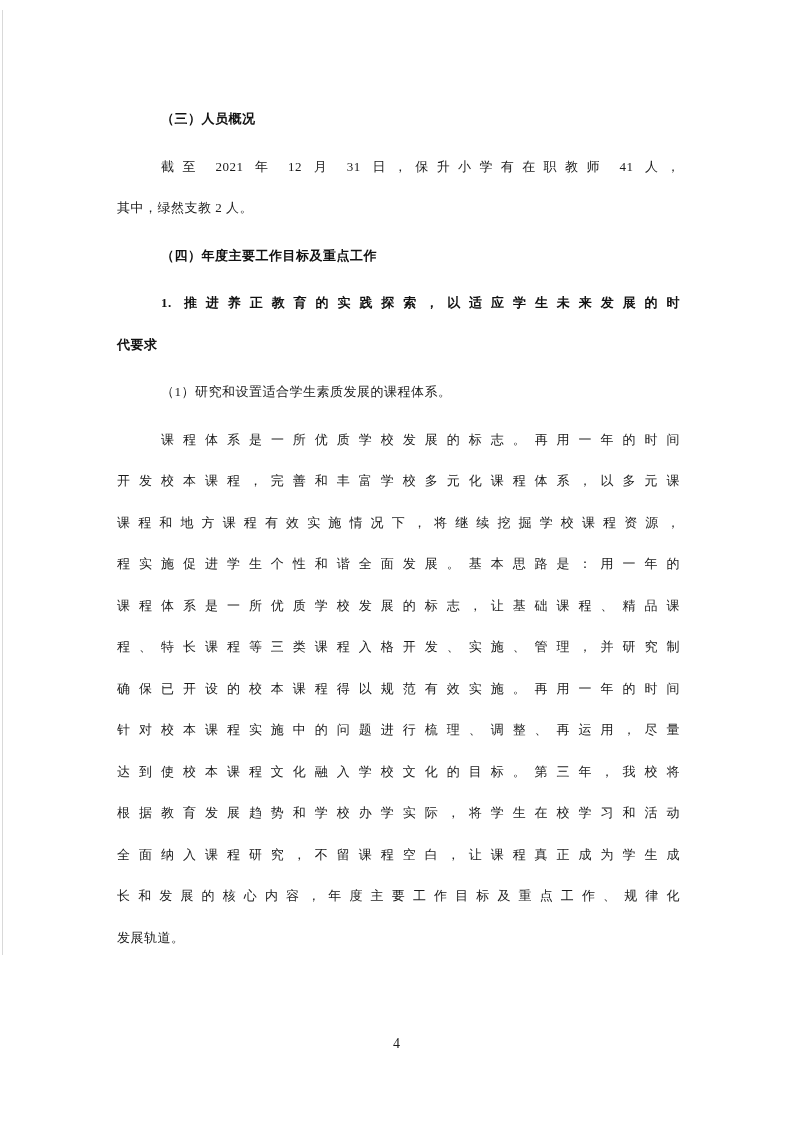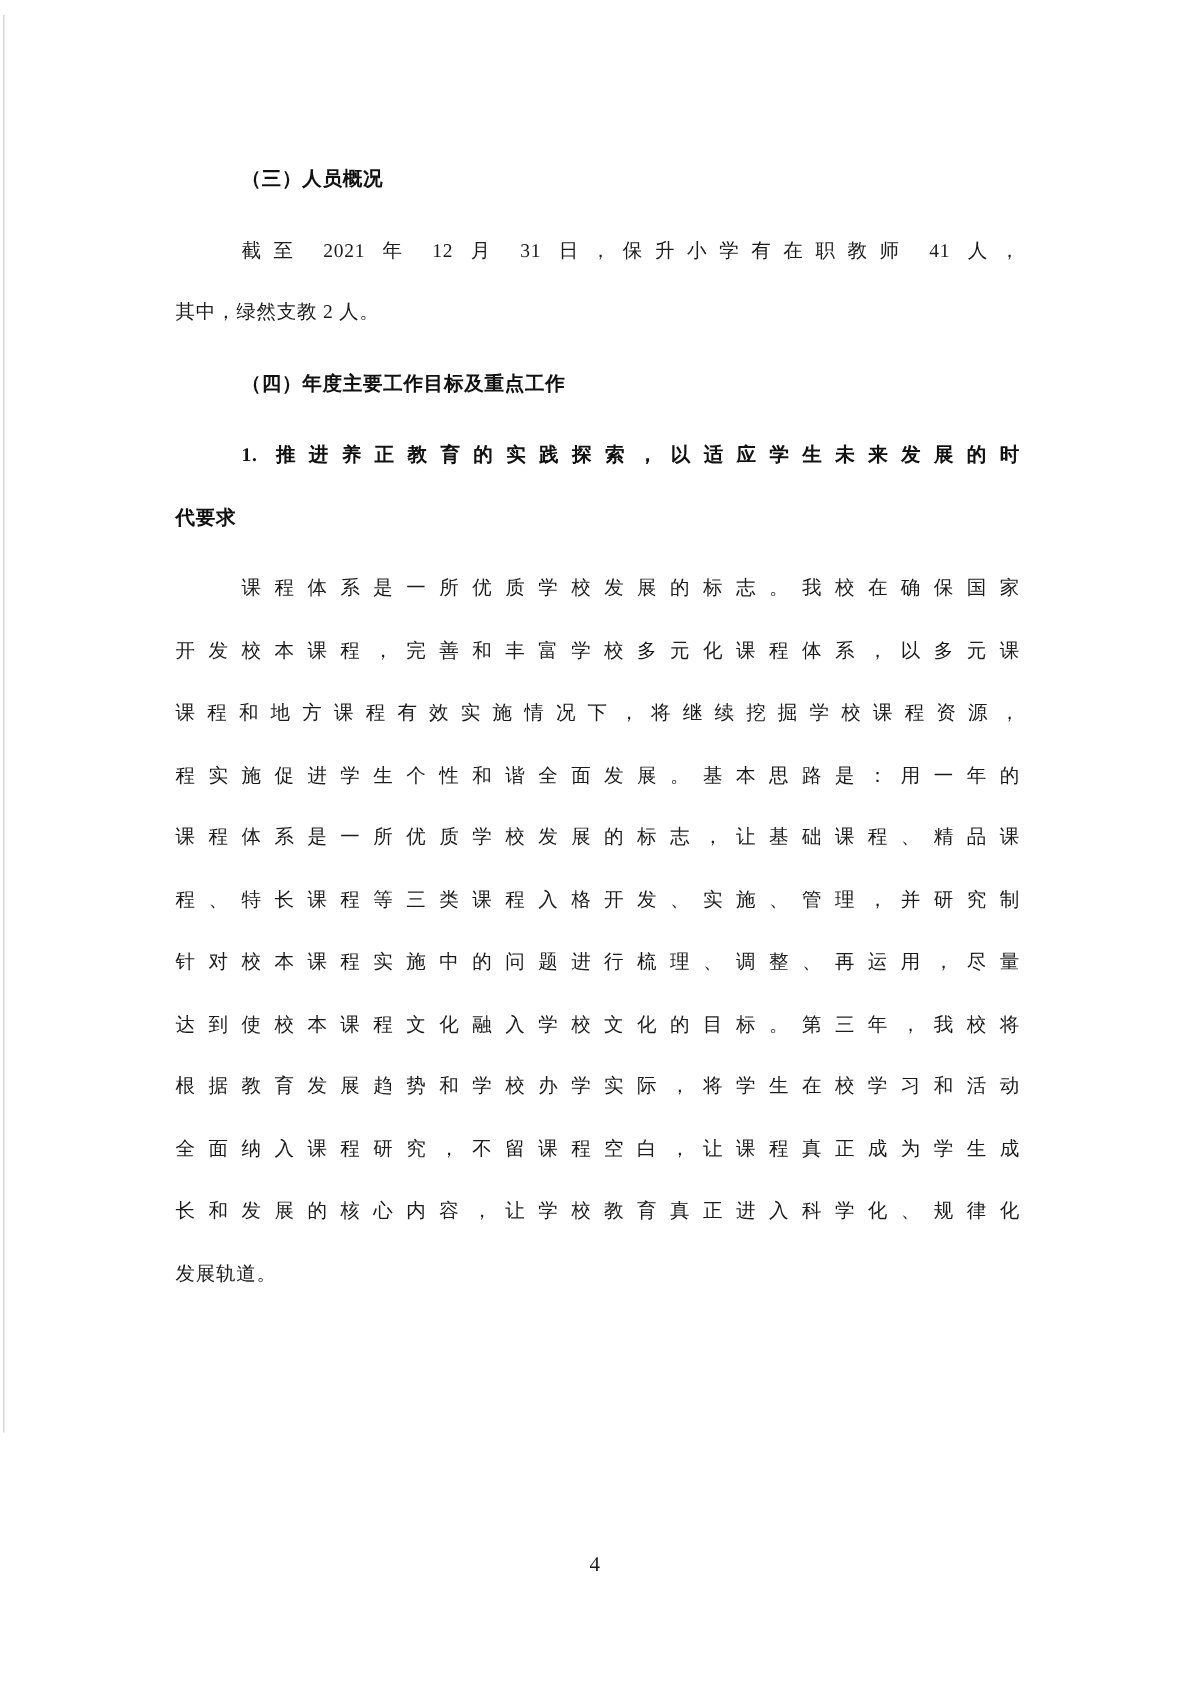--- a/index.html
+++ b/index.html
@@ -75,30 +75,34 @@
         <div class="line">其中，绿然支教 2 人。</div>
       </div>
       <div class="block heading">
         <div class="line indent">（四）年度主要工作目标及重点工作</div>
       </div>
       <div class="block heading">
         <div class="line indent fill">1. 推进养正教育的实践探索，以适应学生未来发展的时</div>
         <div class="line">代要求</div>
       </div>
       <div class="block body">
-        <div class="line indent fill">课程体系是一所优质学校发展的标志。我校在确保国家</div>
+        <div class="line indent">（1）研究和设置适合学生素质发展的课程体系。</div>
+      </div>
+      <div class="block body">
+        <div class="line indent fill">课程体系是一所优质学校发展的标志。再用一年的时间</div>
         <div class="line fill">开发校本课程，完善和丰富学校多元化课程体系，以多元课</div>
         <div class="line fill">课程和地方课程有效实施情况下，将继续挖掘学校课程资源，</div>
         <div class="line fill">程实施促进学生个性和谐全面发展。基本思路是：用一年的</div>
         <div class="line fill">课程体系是一所优质学校发展的标志，让基础课程、精品课</div>
         <div class="line fill">程、特长课程等三类课程入格开发、实施、管理，并研究制</div>
+        <div class="line fill">确保已开设的校本课程得以规范有效实施。再用一年的时间</div>
         <div class="line fill">针对校本课程实施中的问题进行梳理、调整、再运用，尽量</div>
         <div class="line fill">达到使校本课程文化融入学校文化的目标。第三年，我校将</div>
         <div class="line fill">根据教育发展趋势和学校办学实际，将学生在校学习和活动</div>
         <div class="line fill">全面纳入课程研究，不留课程空白，让课程真正成为学生成</div>
-        <div class="line fill">长和发展的核心内容，让学校教育真正进入科学化、规律化</div>
+        <div class="line fill">长和发展的核心内容，年度主要工作目标及重点工作、规律化</div>
         <div class="line">发展轨道。</div>
       </div>
     </div>
   <div class="footer">
     <span class="page-number">4</span>
   </div>
 </div>
 
 </body></html>

